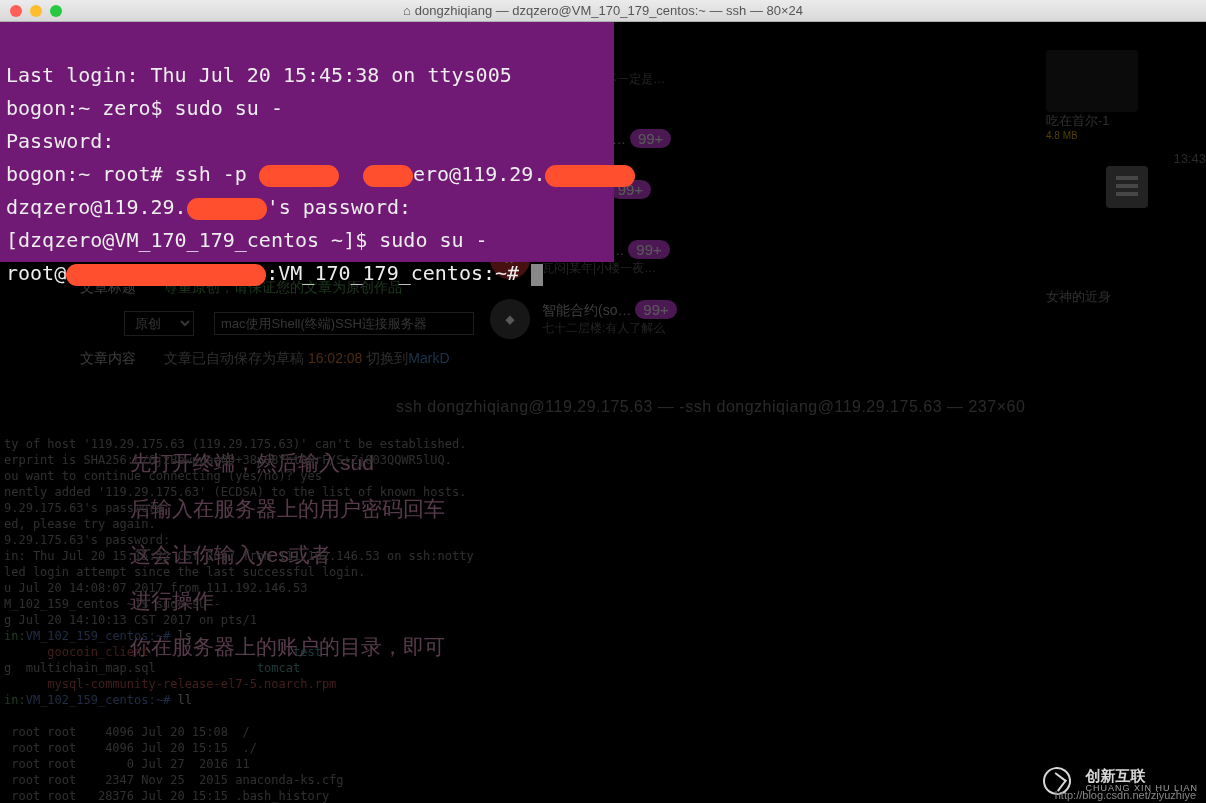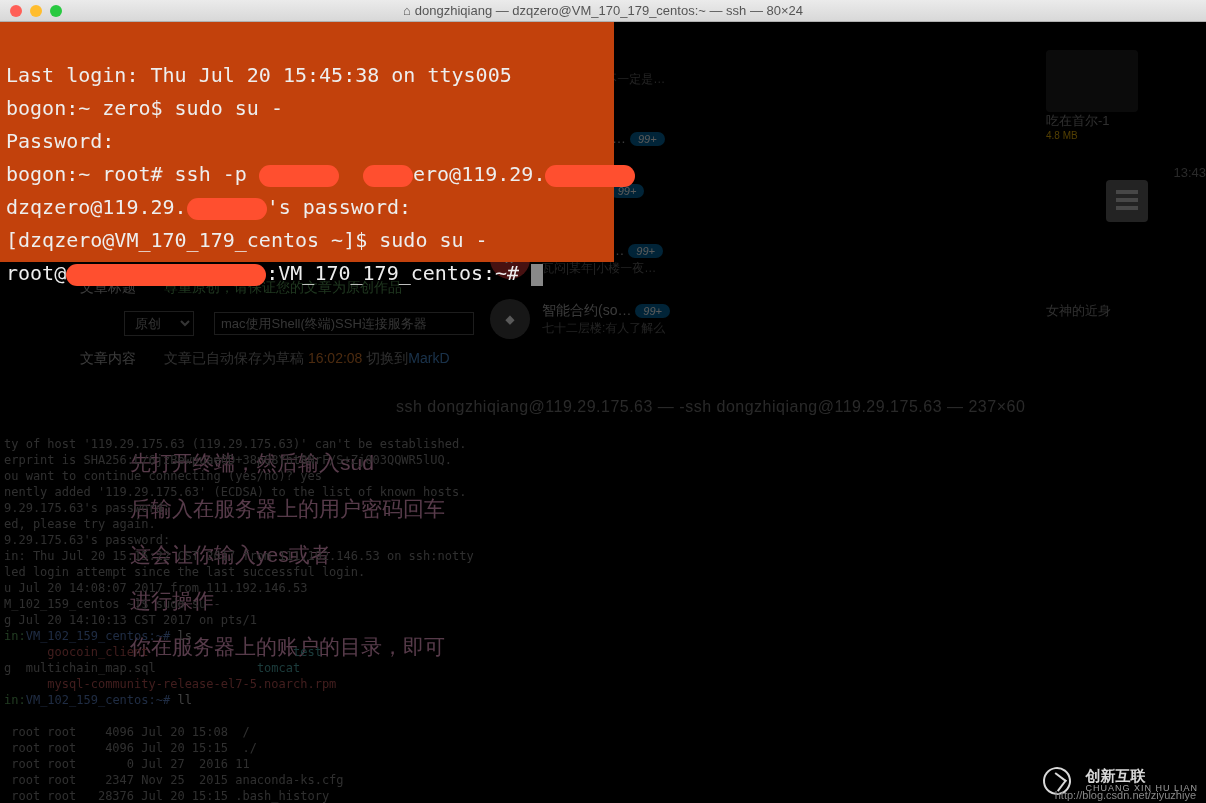--- a/index.html
+++ b/index.html
@@ -21,25 +21,25 @@
 .bg-blog .saved .switch{color:#4a8fd4;}
 
 .bg-qq{position:absolute;left:490px;top:20px;width:330px;height:400px;color:#888;font-size:13px;}
 .bg-qq .item{display:flex;align-items:center;gap:12px;margin:20px 0;}
 .bg-qq .avatar{width:40px;height:40px;border-radius:50%;background:#c33;flex:none;display:flex;align-items:center;justify-content:center;color:#fff;font-size:11px;font-weight:bold;}
 .bg-qq .avatar.grey{background:#444;}
 .bg-qq .avatar.yellow{background:#c9a838;}
 .bg-qq .info{flex:1;}
 .bg-qq .name{color:#aaa;font-size:14px;}
 .bg-qq .sub{color:#666;font-size:12px;}
-.bg-qq .badge{background:#0369a1;color:#fff;border-radius:10px;padding:1px 8px;font-size:11px;font-style:italic;}
+.bg-qq .badge{background:#d946ef;color:#fff;border-radius:10px;padding:1px 8px;font-size:15px;}
 .bg-qq .purple-name{color:#a86dc9;font-size:15px;margin-left:10px;}
 
 .bg-right{position:absolute;right:0;top:50px;width:160px;height:350px;color:#888;font-size:13px;}
-.bg-right .tile{margin-bottom:24px;}
+.bg-right .tile{margin-bottom:10px;}
 .bg-right .thumb{width:92px;height:62px;background:#222;border-radius:4px;}
 .bg-right .sz{color:#eab308;font-size:10px;}
 .bg-right .menuico{width:42px;height:42px;background:#666;margin-left:60px;border-radius:4px;position:relative;}
 .bg-right .menuico::before{content:"";position:absolute;left:10px;top:10px;width:22px;height:4px;background:#ccc;box-shadow:0 8px 0 #ccc,0 16px 0 #ccc;}
 
 .bg-sshline{position:absolute;left:396px;top:398px;color:#777;font-size:16px;letter-spacing:.5px;}
 
 .bg-term2{position:absolute;left:0;top:420px;width:680px;height:383px;font-family:Menlo,Monaco,monospace;font-size:12px;line-height:16px;color:#888;padding-left:4px;white-space:pre;}
 .bg-term2 .green{color:#5fa85f;}
 .bg-term2 .cyan{color:#4fa8a8;}
@@ -51,21 +51,21 @@
 
 .titlebar{position:absolute;left:0;top:0;width:1206px;height:22px;background:linear-gradient(#ebebeb,#d8d8d8);border-bottom:1px solid #b0b0b0;display:flex;align-items:center;font-size:13px;color:#444;}
 .traffic{display:flex;gap:8px;margin-left:10px;}
 .dot{width:12px;height:12px;border-radius:50%;}
 .dot.r{background:#ff5f57;}
 .dot.y{background:#ffbd2e;}
 .dot.g{background:#28c940;}
 .title-center{position:absolute;left:0;right:0;text-align:center;color:#555;}
 .title-center .home{font-size:13px;margin-right:4px;}
 
-.term{position:absolute;left:0;top:22px;width:614px;height:240px;background:#c2410c;font-family:Menlo,Monaco,monospace;font-size:20px;line-height:33px;color:#eee;padding:4px 6px;white-space:pre;letter-spacing:0;}
+.term{position:absolute;left:0;top:22px;width:614px;height:240px;background:#701a75;font-family:Menlo,Monaco,monospace;font-size:20px;line-height:33px;color:#eee;padding:4px 6px;white-space:pre;letter-spacing:0;}
 .term .cursor{display:inline-block;width:12px;height:22px;background:#888;vertical-align:middle;}
 .term .redact{display:inline-block;height:22px;background:#ff4f2f;border-radius:11px;vertical-align:middle;}.w70{width:80px;}.w55{width:90px;}.w40{width:50px;}.w200{width:200px;}
 
 
 .watermark{position:absolute;right:8px;bottom:8px;display:flex;align-items:center;gap:14px;color:#fff;opacity:.85;}
 .watermark .logo{width:28px;height:28px;border:2px solid #fff;border-radius:50%;position:relative;transform:rotate(-8deg);}
 .watermark .logo::before{content:"";position:absolute;width:12px;height:12px;border-right:2px solid #fff;border-bottom:2px solid #fff;transform:rotate(-45deg);left:5px;top:6px;}
 .watermark .txt{font-size:15px;font-weight:bold;line-height:14px;}
 .watermark .sub{font-size:9px;letter-spacing:1px;color:#bbb;}
 .urlwm{position:absolute;right:10px;bottom:2px;color:#888;font-size:11px;}

